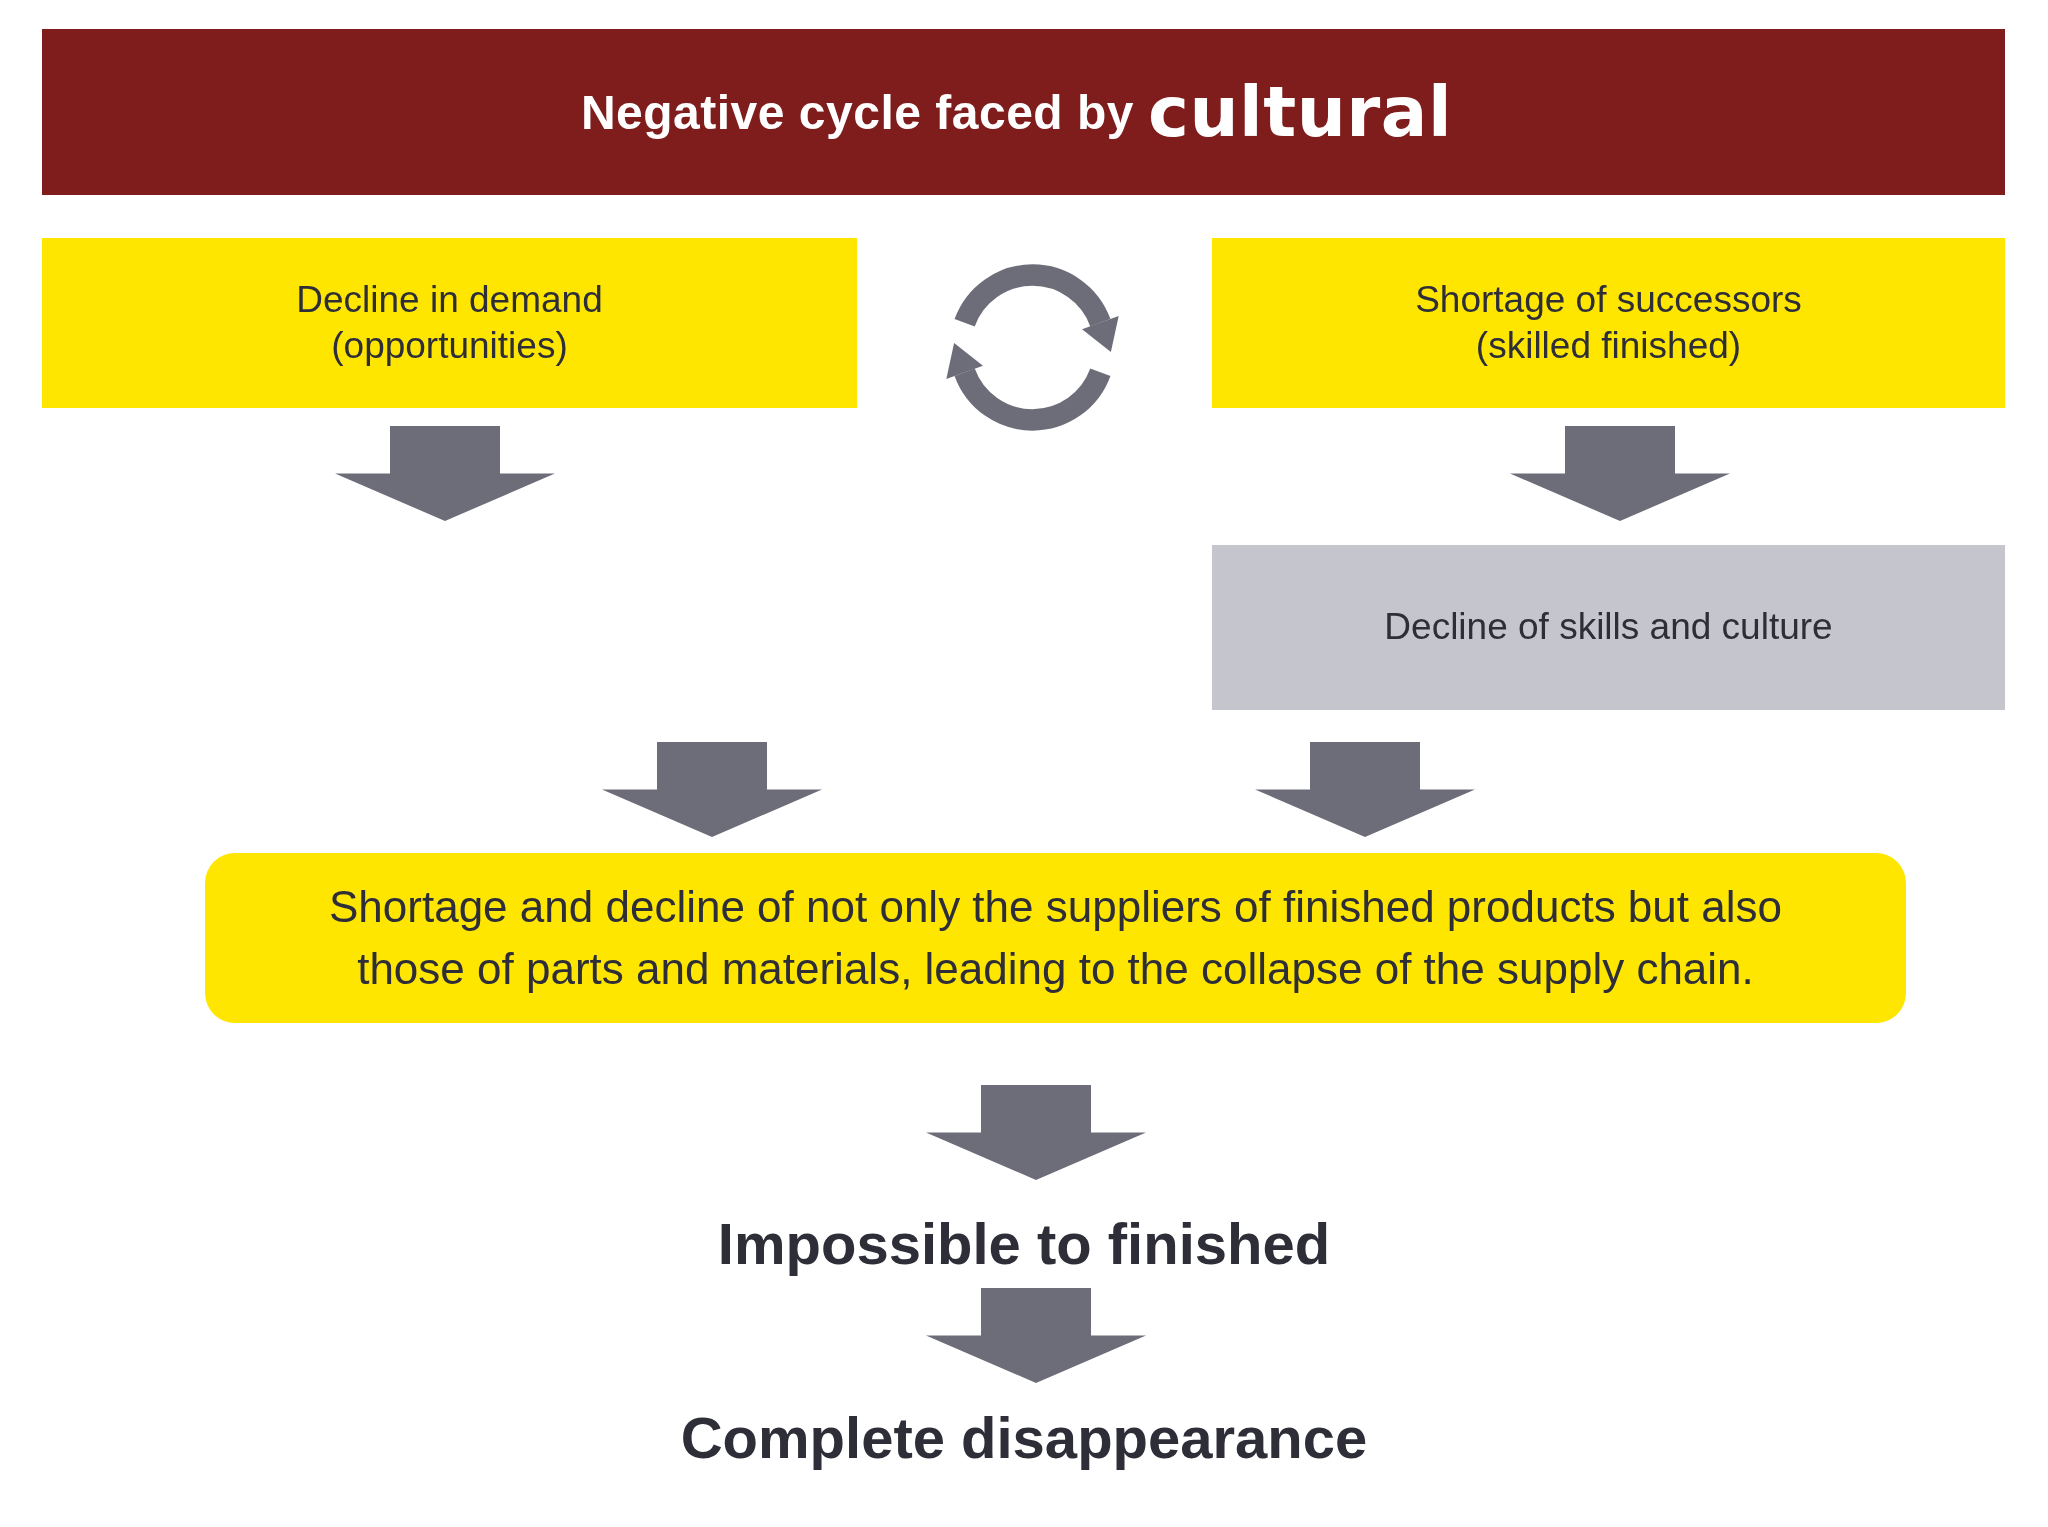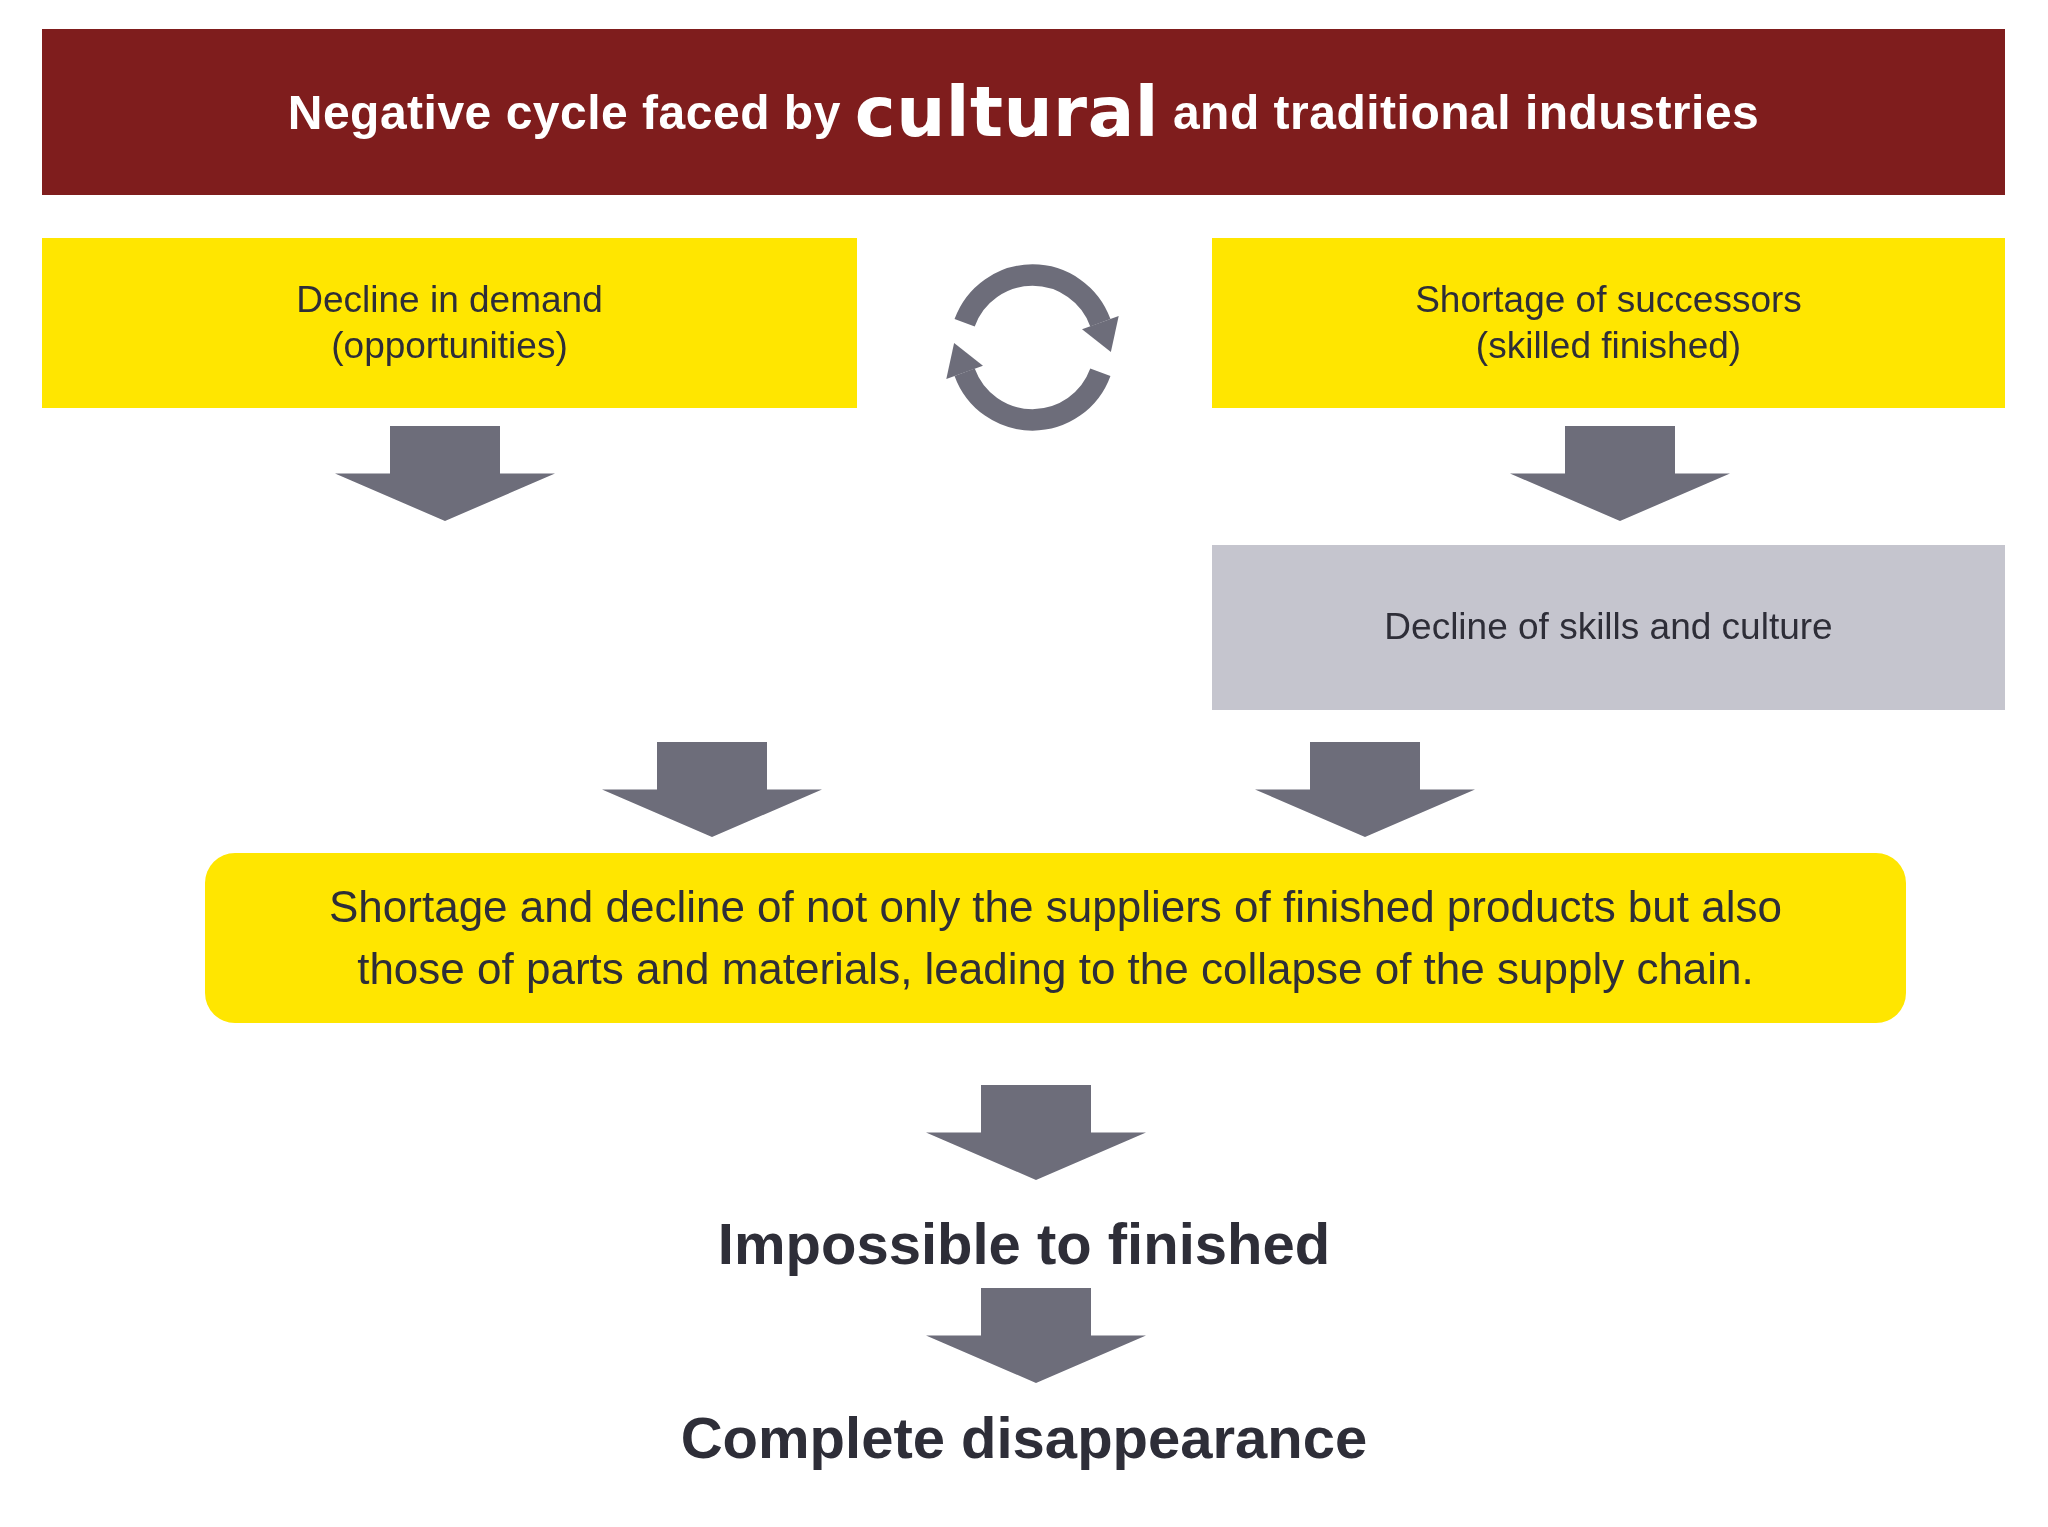--- a/index.html
+++ b/index.html
@@ -61,21 +61,20 @@
   .outcome-disappearance{top:1402px;}
 </style>
 </head>
 <body>
 
 <div class="canvas">
 
   <div class="banner">
     <span>Negative cycle faced by</span>
     <span class="emph">cultural</span>
-    <span>and traditional industries</span>
   </div>
 
   <div class="fbox ybox box-demand">Decline in demand
 (opportunities)</div>
 
   <svg class="cycle-icon" viewBox="0 0 100 100" aria-hidden="true">
     <path d="M 15.2 37.3 A 37 37 0 0 1 84.8 37.3" fill="none" stroke="#6d6d7a" stroke-width="11"></path>
     <polygon points="94.2,33.9 75.4,40.7 90.2,52.3" fill="#6d6d7a"></polygon>
     <path d="M 84.8 62.7 A 37 37 0 0 1 15.2 62.7" fill="none" stroke="#6d6d7a" stroke-width="11"></path>
     <polygon points="5.8,66.1 24.6,59.3 9.8,47.7" fill="#6d6d7a"></polygon>

